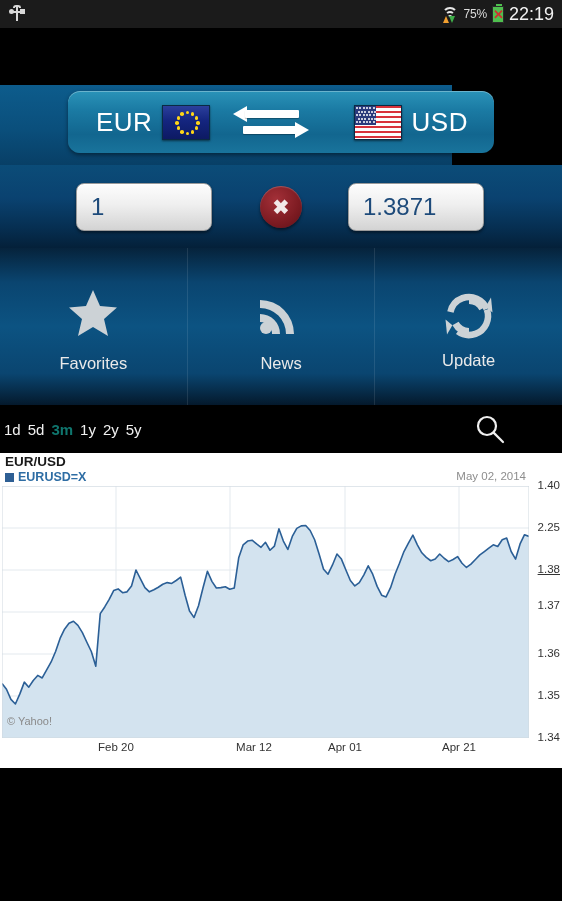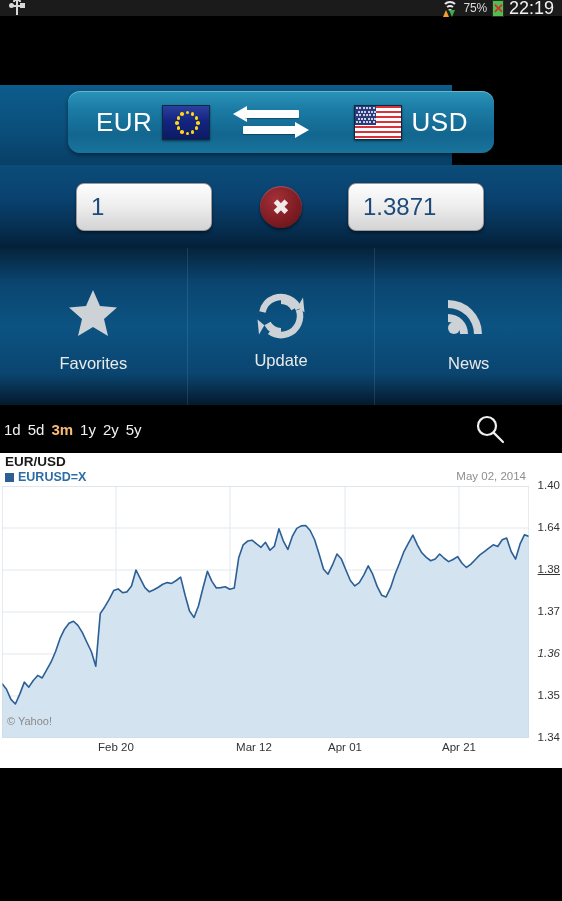--- a/index.html
+++ b/index.html
@@ -6,21 +6,21 @@
   html,body { width:562px; height:901px; background:#000; }
   body {
     font-family:"Liberation Sans", sans-serif;
     -webkit-font-smoothing:antialiased;
     overflow:hidden;
   }
   .screen { position:relative; width:562px; height:901px; background:#000; }
 
   
   .statusbar {
-    position:absolute; top:0; left:0; width:562px; height:16px;
+    position:absolute; top:0; left:0; width:562px; height:28px;
     background:#1b1b1b; display:flex; align-items:center;
   }
   .sb-left { display:flex; align-items:center; padding-left:10px; flex:1; }
   .sb-right { display:flex; align-items:center; gap:5px; padding-right:8px; }
   .usb-icon { width:14px; height:18px; position:relative; }
   .usb-icon .stem { position:absolute; left:6px; top:2px; width:2px; height:14px; background:#d8d8d8; }
   .usb-icon .tip  { position:absolute; left:3px; top:0px; width:8px; height:3px; border:2px solid #d8d8d8; border-bottom:none; border-radius:3px 3px 0 0; }
   .usb-icon .b1   { position:absolute; left:0px; top:6px; width:6px; height:2px; background:#d8d8d8; }
   .usb-icon .b2   { position:absolute; left:8px; top:6px; width:6px; height:2px; background:#d8d8d8; }
   .usb-icon .d1   { position:absolute; left:-1px; top:4px; width:5px; height:5px; background:#d8d8d8; border-radius:50%; }
@@ -294,50 +294,50 @@
 
   <div class="actions">
     <div class="act">
       <span class="ico">
         <svg width="52" height="50" viewBox="0 0 52 50">
             <path d="M26 2 L33 18 L50 19.5 L37 31 L41 48 L26 39 L11 48 L15 31 L2 19.5 L19 18 Z"></path>
           </svg>
       </span>
       <span class="lbl">Favorites</span>
     </div>
+    <div class="act">
+      <span class="ico">
+        <svg width="50" height="50" viewBox="0 0 50 50">
+          <circle cx="10" cy="40" r="6"></circle>
+          <path d="M4 26 a20 20 0 0 1 20 20 h-8 a12 12 0 0 0 -12 -12 Z"></path>
+          <path d="M4 12 a34 34 0 0 1 34 34 h-8 a26 26 0 0 0 -26 -26 Z"></path>
+        </svg>
+      </span>
+      <span class="lbl">News</span>
+    </div>
     <div class="act mid">
       <span class="ico">
         <svg width="50" height="50" viewBox="0 0 50 50">
           <path d="M25 6 a19 19 0 0 1 16.6 9.8 l-6.2 3.4 A12 12 0 0 0 25 13 Z"></path>
           <path d="M41.6 15.8 L47 6.5 L48.5 21.5 Z"></path>
           <path d="M25 44 a19 19 0 0 1 -16.6 -9.8 l6.2 -3.4 A12 12 0 0 0 25 37 Z"></path>
           <path d="M8.4 34.2 L3 43.5 L1.5 28.5 Z"></path>
           <path d="M25 6 a19 19 0 0 0 -16.4 9.5 l6.2 3.6 A12 12 0 0 1 25 13 Z" opacity="0"></path>
           <circle cx="25" cy="25" r="19" fill="none" stroke="#ccd2d6" stroke-width="6.5" stroke-dasharray="48 22" transform="rotate(-20 25 25)"></circle>
         </svg>
       </span>
       <span class="lbl">Update</span>
     </div>
-    <div class="act">
-      <span class="ico">
-        <svg width="50" height="50" viewBox="0 0 50 50">
-          <circle cx="10" cy="40" r="6"></circle>
-          <path d="M4 26 a20 20 0 0 1 20 20 h-8 a12 12 0 0 0 -12 -12 Z"></path>
-          <path d="M4 12 a34 34 0 0 1 34 34 h-8 a26 26 0 0 0 -26 -26 Z"></path>
-        </svg>
-      </span>
-      <span class="lbl">News</span>
-    </div>
   </div>
 
   <div class="range-strip">
     <div class="ranges" id="ranges">
         <span>1d</span>
         <span>5d</span>
-        <span class="active" style="color: #fdba74;">3m</span>
+        <span class="active" style="color: #0f766e;">3m</span>
         <span>1y</span>
         <span>2y</span>
         <span>5y</span>
       </div>
     <span class="search-icon">
       <svg width="32" height="32" viewBox="0 0 32 32">
           <circle cx="13" cy="13" r="9"></circle>
           <line x1="19.6" y1="19.6" x2="29" y2="29" stroke-linecap="round"></line>
         </svg>
     </span>
@@ -365,24 +365,24 @@
           <line x1="343" y1="0" x2="343" y2="252" stroke="#e3e9ee" stroke-width="1"></line>
           <line x1="457" y1="0" x2="457" y2="252" stroke="#e3e9ee" stroke-width="1"></line>
           <path d="M0.00 197.40 L4.47 203.28 L8.93 213.36 L13.40 217.98 L17.86 207.90 L22.33 196.14 L26.80 201.18 L31.26 194.46 L35.73 189.42 L40.19 191.94 L44.66 183.96 L49.13 175.98 L53.59 165.48 L58.06 152.46 L62.53 143.22 L66.99 137.34 L71.46 135.24 L75.92 139.44 L80.39 146.58 L84.86 156.24 L89.32 165.48 L93.79 180.18 L98.25 127.68 L102.72 120.96 L107.19 113.40 L111.65 104.58 L116.12 102.90 L120.58 106.68 L125.05 105.84 L129.52 99.96 L133.98 84.00 L138.45 92.82 L142.92 101.64 L147.38 105.84 L151.85 103.74 L156.31 101.22 L160.78 98.28 L165.25 96.60 L169.71 97.44 L174.18 94.50 L178.64 91.14 L183.11 109.20 L187.58 125.16 L192.04 131.46 L196.51 119.70 L200.97 102.06 L205.44 85.26 L209.91 95.34 L214.37 102.06 L218.84 101.64 L223.31 100.80 L227.77 103.32 L232.24 102.06 L236.70 71.82 L241.17 58.80 L245.64 55.02 L250.10 54.18 L254.57 57.96 L259.03 61.32 L263.50 56.28 L267.97 64.26 L272.43 60.06 L276.90 42.84 L281.36 55.02 L285.83 63.42 L290.30 50.40 L294.76 42.42 L299.23 39.90 L303.69 39.48 L308.16 44.52 L312.63 53.76 L317.09 68.04 L321.56 83.16 L326.03 88.20 L330.49 78.96 L334.96 68.04 L339.42 73.08 L343.89 84.00 L348.36 94.50 L352.82 99.96 L357.29 96.60 L361.75 89.04 L366.22 79.80 L370.69 88.20 L375.15 100.38 L379.62 109.20 L384.08 110.88 L388.55 101.64 L393.02 88.20 L397.48 77.28 L401.95 65.52 L406.42 57.12 L410.88 49.14 L415.35 58.80 L419.81 66.78 L424.28 71.40 L428.75 74.76 L433.21 73.08 L437.68 68.04 L442.14 72.24 L446.61 75.60 L451.08 73.50 L455.54 70.56 L460.01 77.28 L464.47 81.48 L468.94 78.12 L473.41 73.50 L477.87 68.88 L482.34 65.52 L486.81 62.16 L491.27 58.80 L495.74 60.48 L500.20 53.76 L504.67 52.08 L509.14 65.52 L513.60 73.08 L518.07 57.96 L522.53 48.72 L527.00 50.40 L527 252 L0 252 Z" fill="#d3e3ef" stroke="none"></path>
           <path d="M0.00 197.40 L4.47 203.28 L8.93 213.36 L13.40 217.98 L17.86 207.90 L22.33 196.14 L26.80 201.18 L31.26 194.46 L35.73 189.42 L40.19 191.94 L44.66 183.96 L49.13 175.98 L53.59 165.48 L58.06 152.46 L62.53 143.22 L66.99 137.34 L71.46 135.24 L75.92 139.44 L80.39 146.58 L84.86 156.24 L89.32 165.48 L93.79 180.18 L98.25 127.68 L102.72 120.96 L107.19 113.40 L111.65 104.58 L116.12 102.90 L120.58 106.68 L125.05 105.84 L129.52 99.96 L133.98 84.00 L138.45 92.82 L142.92 101.64 L147.38 105.84 L151.85 103.74 L156.31 101.22 L160.78 98.28 L165.25 96.60 L169.71 97.44 L174.18 94.50 L178.64 91.14 L183.11 109.20 L187.58 125.16 L192.04 131.46 L196.51 119.70 L200.97 102.06 L205.44 85.26 L209.91 95.34 L214.37 102.06 L218.84 101.64 L223.31 100.80 L227.77 103.32 L232.24 102.06 L236.70 71.82 L241.17 58.80 L245.64 55.02 L250.10 54.18 L254.57 57.96 L259.03 61.32 L263.50 56.28 L267.97 64.26 L272.43 60.06 L276.90 42.84 L281.36 55.02 L285.83 63.42 L290.30 50.40 L294.76 42.42 L299.23 39.90 L303.69 39.48 L308.16 44.52 L312.63 53.76 L317.09 68.04 L321.56 83.16 L326.03 88.20 L330.49 78.96 L334.96 68.04 L339.42 73.08 L343.89 84.00 L348.36 94.50 L352.82 99.96 L357.29 96.60 L361.75 89.04 L366.22 79.80 L370.69 88.20 L375.15 100.38 L379.62 109.20 L384.08 110.88 L388.55 101.64 L393.02 88.20 L397.48 77.28 L401.95 65.52 L406.42 57.12 L410.88 49.14 L415.35 58.80 L419.81 66.78 L424.28 71.40 L428.75 74.76 L433.21 73.08 L437.68 68.04 L442.14 72.24 L446.61 75.60 L451.08 73.50 L455.54 70.56 L460.01 77.28 L464.47 81.48 L468.94 78.12 L473.41 73.50 L477.87 68.88 L482.34 65.52 L486.81 62.16 L491.27 58.80 L495.74 60.48 L500.20 53.76 L504.67 52.08 L509.14 65.52 L513.60 73.08 L518.07 57.96 L522.53 48.72 L527.00 50.40 " fill="none" stroke="#2b5f96" stroke-width="1.6" stroke-linejoin="round"></path>
           <rect x="0" y="0" width="527" height="252" fill="none" stroke="#cfd8df" stroke-width="1"></rect>
         </svg>
       </div>
     <div class="yahoo">© Yahoo!</div>
     <div class="yaxis" id="yaxis">
         <div style="top: -2px;">1.40</div>
-        <div style="top: 40px;">1.64</div>
+        <div style="top: 40px;">2.25</div>
         <div style="top: 82px; text-decoration: underline;">1.38</div>
-        <div style="top: 124px;">1.37</div>
-        <div style="top: 166px; font-style: italic;">1.36</div>
+        <div style="top: 118px;">1.37</div>
+        <div style="top: 166px;">1.36</div>
         <div style="top: 208px;">1.35</div>
         <div style="top: 250px;">1.34</div>
       </div>
     <div class="xaxis" id="xaxis">
         <div style="left: 116px;">Feb 20</div>
         <div style="left: 230px; margin-left: 24px;">Mar 12</div>
         <div style="left: 345px;">Apr 01</div>
         <div style="left: 459px;">Apr 21</div>
       </div>
   </div>

